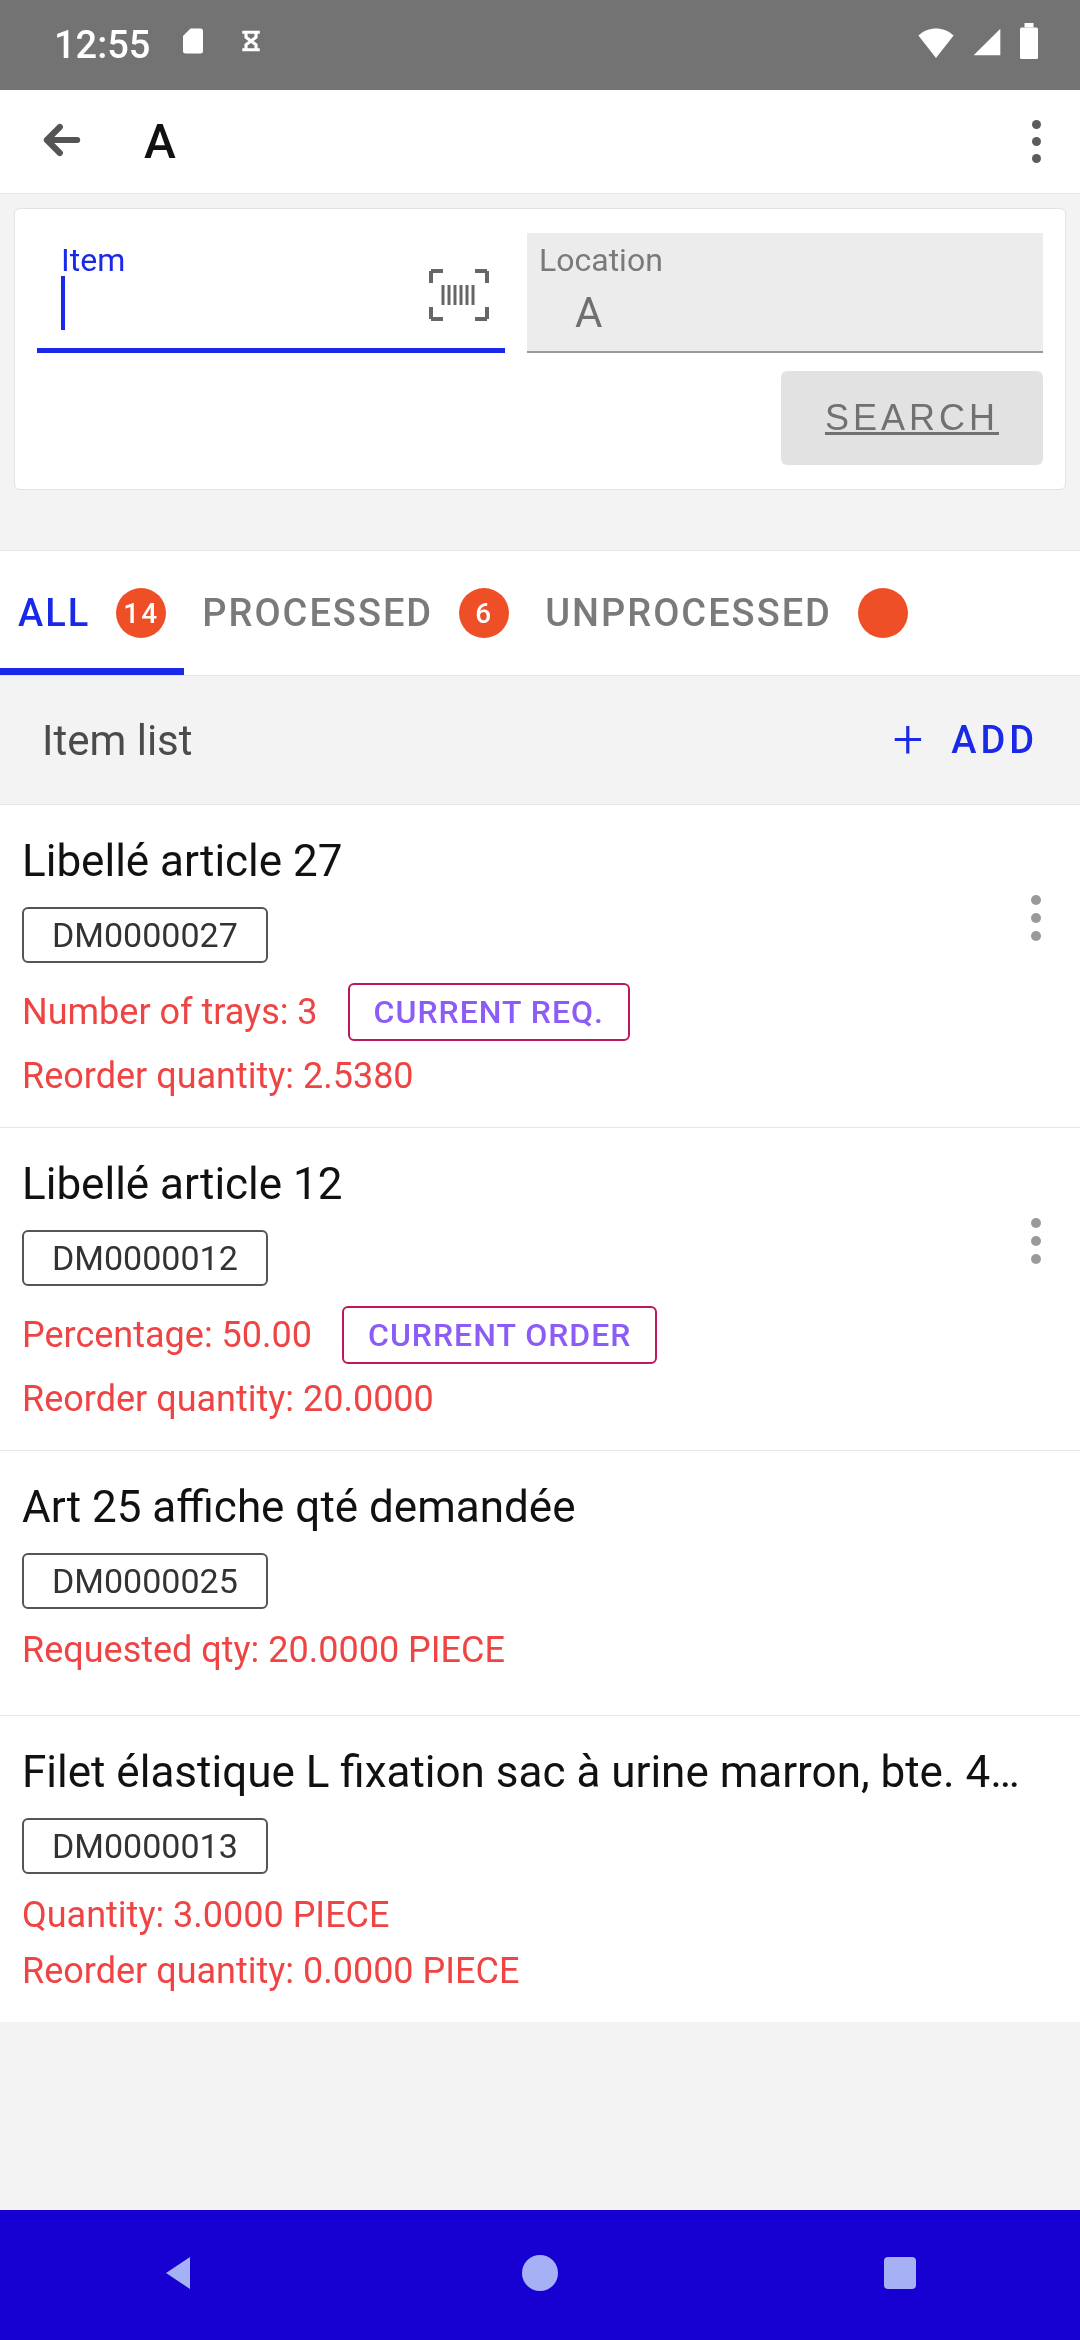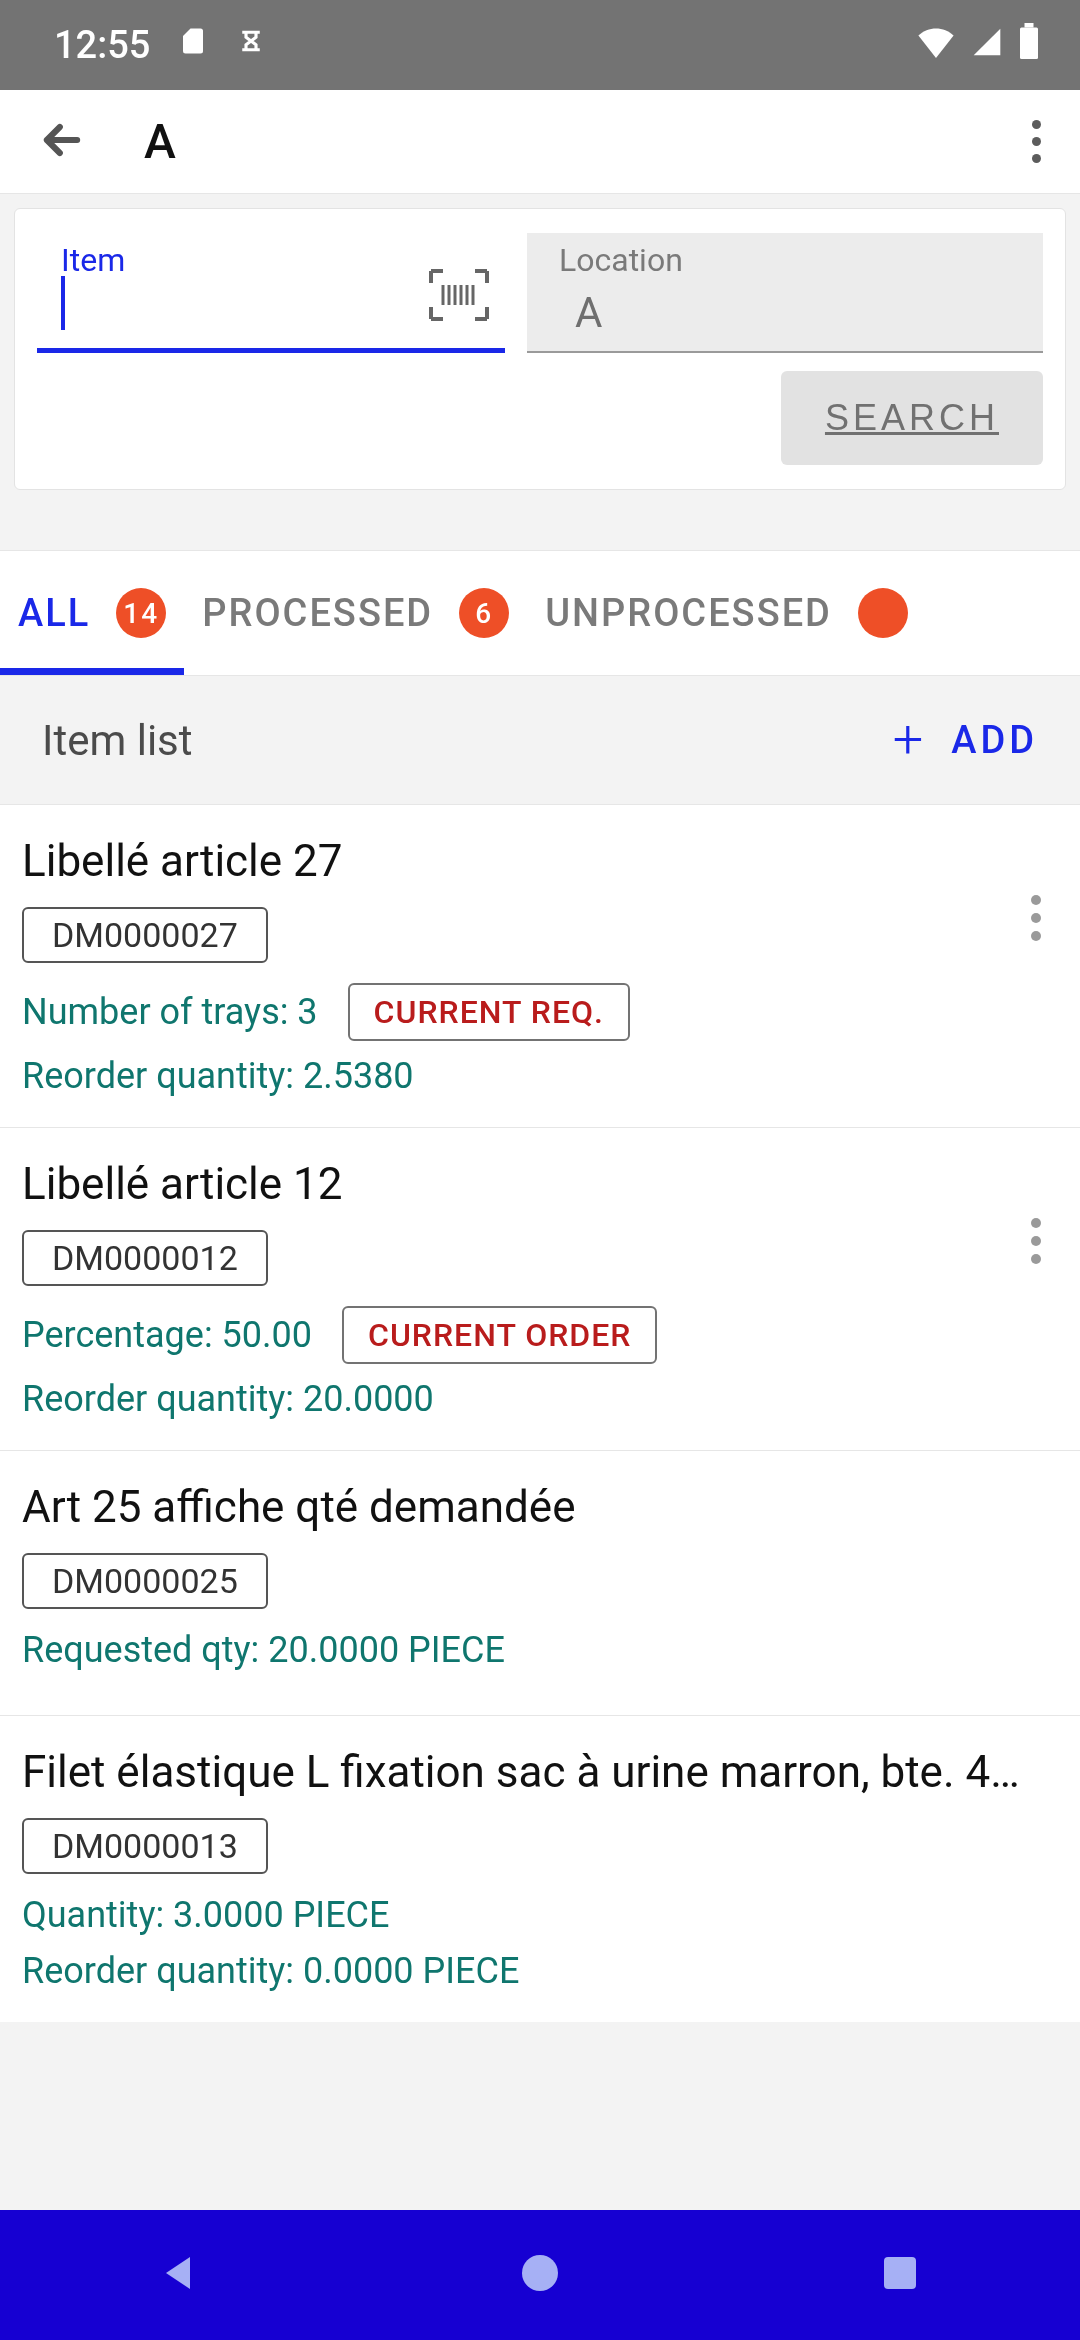--- a/index.html
+++ b/index.html
@@ -20,21 +20,21 @@
 
   
   .search-wrap { padding: 14px; }
   .search-card { background: #fff; border: 1px solid #e3e3e3; border-radius: 6px; padding: 24px 22px 24px 22px; }
   .fields-row { display: flex; gap: 22px; }
   .field { flex: 1; position: relative; height: 120px; display: flex; flex-direction: column; justify-content: flex-end; }
   .field.item { border-bottom: 5px solid #1a28e8; }
   .field.loc { background: #ececec; border-bottom: 2px solid #9a9a9a; padding-left: 24px; padding-right: 24px; }
   .field-label { position: absolute; top: 8px; font-size: 32px; }
   .field.item .field-label { color: #1a28e8; left: 24px; }
-  .field.loc .field-label { color: #7a7a7a; left: 32px; }
+  .field.loc .field-label { color: #7a7a7a; left: 12px; }
   .field-value { font-size: 42px; color: #6f6f6f; padding-bottom: 14px; padding-left: 24px; }
   .field.item .field-value { position: relative; }
   .cursor { display: inline-block; width: 4px; height: 54px; background: #1a28e8; vertical-align: middle; margin-bottom: 4px; }
   .barcode-icon { position: absolute; right: 14px; top: 34px; width: 64px; height: 56px; }
   .search-btn-row { display: flex; justify-content: flex-end; margin-top: 18px; }
   .search-btn { background: #e2e2e2; color: #717171; font-size: 36px; letter-spacing: 4px; font-weight: 500; padding: 26px 44px; border: none; border-radius: 6px; text-decoration: underline; }
 
   
   .tabs { background: #fff; height: 126px; display: flex; align-items: stretch; border-top: 1px solid #e6e6e6; border-bottom: 1px solid #e6e6e6; overflow: hidden; margin-top: 46px; }
   .tab { display: flex; align-items: center; gap: 26px; padding: 0 18px; font-size: 38px; letter-spacing: 2px; font-weight: 500; color: #7a7a7a; position: relative; }
@@ -50,22 +50,22 @@
   .add-btn { display: flex; align-items: center; gap: 24px; color: #1a28e8; font-size: 38px; letter-spacing: 4px; font-weight: 500; }
   .add-plus { font-size: 54px; font-weight: 300; line-height: 1; }
 
   
   .list { background: #fff; }
   .item-card { border-top: 1px solid #e6e6e6; padding: 30px 22px 30px 22px; display: flex; align-items: flex-start; }
   .item-body { flex: 1; min-width: 0; }
   .item-title { font-size: 44px; color: #111; font-weight: 400; margin-bottom: 20px; white-space: nowrap; overflow: hidden; text-overflow: ellipsis; }
   .item-code { display: inline-block; border: 2px solid #555; border-radius: 6px; padding: 6px 28px; font-size: 34px; color: #333; margin-bottom: 20px; }
   .meta-row { display: flex; align-items: center; gap: 30px; margin-bottom: 14px; }
-  .meta-text { font-size: 36px; color: #0f766e; }
-  .status-chip { border: 2px solid #737373; color: #b91c1c; font-size: 32px; letter-spacing: 1px; padding: 8px 24px; border-radius: 6px; font-weight: 500; }
+  .meta-text { font-size: 36px; color: #ef4444; }
+  .status-chip { border: 2px solid #be185d; color: #8b5cf6; font-size: 32px; letter-spacing: 1px; padding: 8px 24px; border-radius: 6px; font-weight: 500; }
   .item-overflow { width: 44px; padding-top: 60px; display: flex; flex-direction: column; align-items: center; gap: 8px; }
   .item-overflow span { width: 10px; height: 10px; background: #9a9a9a; border-radius: 50%; }
 
   
   .nav-bar { position: absolute; bottom: 0; left: 0; right: 0; height: 130px; background: #1600d2; display: flex; align-items: center; justify-content: space-around; }
   .nav-btn { width: 48px; height: 48px; color: #a6b0f5; }
 </style>
 </head>
 <body>
 

